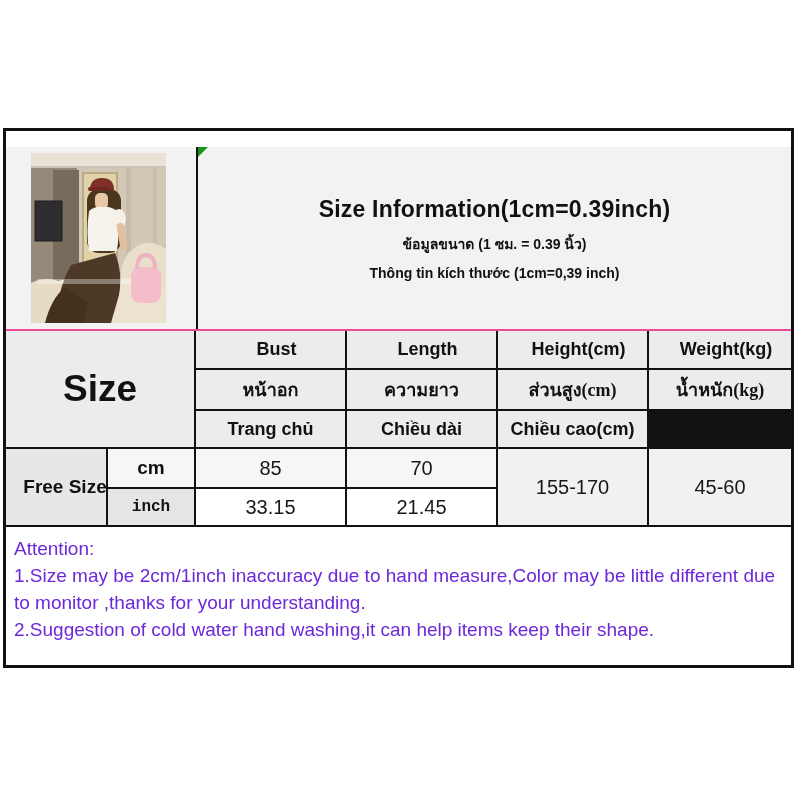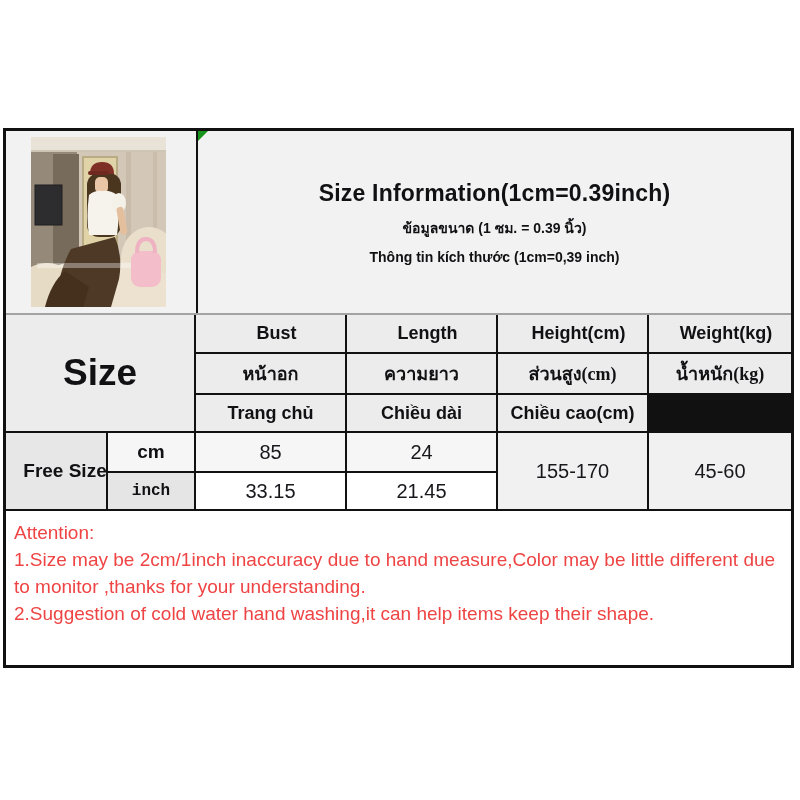--- a/index.html
+++ b/index.html
@@ -22,22 +22,23 @@
     border: 3px solid #111;
     display: flex;
     flex-direction: column;
     background: #fff;
   }
   
   .top-section {
     height: 182px;
     min-height: 182px;
     display: flex;
-    border-bottom: 2px solid #a3a3a3;
+    border-bottom: 2px solid #ec4899;
     background: #15803d;
+    margin-top: 16px;
   }
   .photo-cell {
     width: 190px;
     min-width: 190px;
     border-right: 2px solid #111;
     position: relative;
     background: #f2f2f2;
   }
   .photo-cell svg { position: absolute; left: 25px; top: 6px; }
   .title-cell {
@@ -91,21 +92,21 @@
   .col3 { grid-column: 3; } .col4 { grid-column: 4; }
   .col5 { grid-column: 5; } .col6 { grid-column: 6; }
   .row1 { grid-row: 1; padding-left: 12px; } .row2 { grid-row: 2; font-family: Liberation Serif, serif; } .row3 { grid-row: 3; }
   
   .attention {
     flex: 1;
     background: #ffffff;
     padding: 8px 8px 0 8px;
     font-size: 19px;
     line-height: 27px;
-    color: #ef4444;
+    color: #6d28d9;
   }
   .attention div { font-weight: normal; }
 </style>
 </head>
 <body>
 
 <div class="canvas">
   <div class="sheet">
 
     <div class="top-section">
@@ -158,21 +159,21 @@
       <div class="cell col5 row2">ส่วนสูง(cm)</div>
       <div class="cell col6 row2">น้ำหนัก(kg)</div>
 
       <div class="cell col3 row3">Trang chủ</div>
       <div class="cell col4 row3">Chiều dài</div>
       <div class="cell col5 row3">Chiều cao(cm)</div>
 
       <div class="cell c-free">Free Size</div>
       <div class="cell c-cm">cm</div>
       <div class="cell val col3 r4">85</div>
-      <div class="cell val col4 r4">24</div>
+      <div class="cell val col4 r4">70</div>
       <div class="cell val c-height">155-170</div>
       <div class="cell val c-weight">45-60</div>
 
       <div class="cell c-inch">inch</div>
       <div class="cell val col3 r5">33.15</div>
       <div class="cell val col4 r5">21.45</div>
     </div>
 
     <div class="attention">
       <div>Attention:</div>

